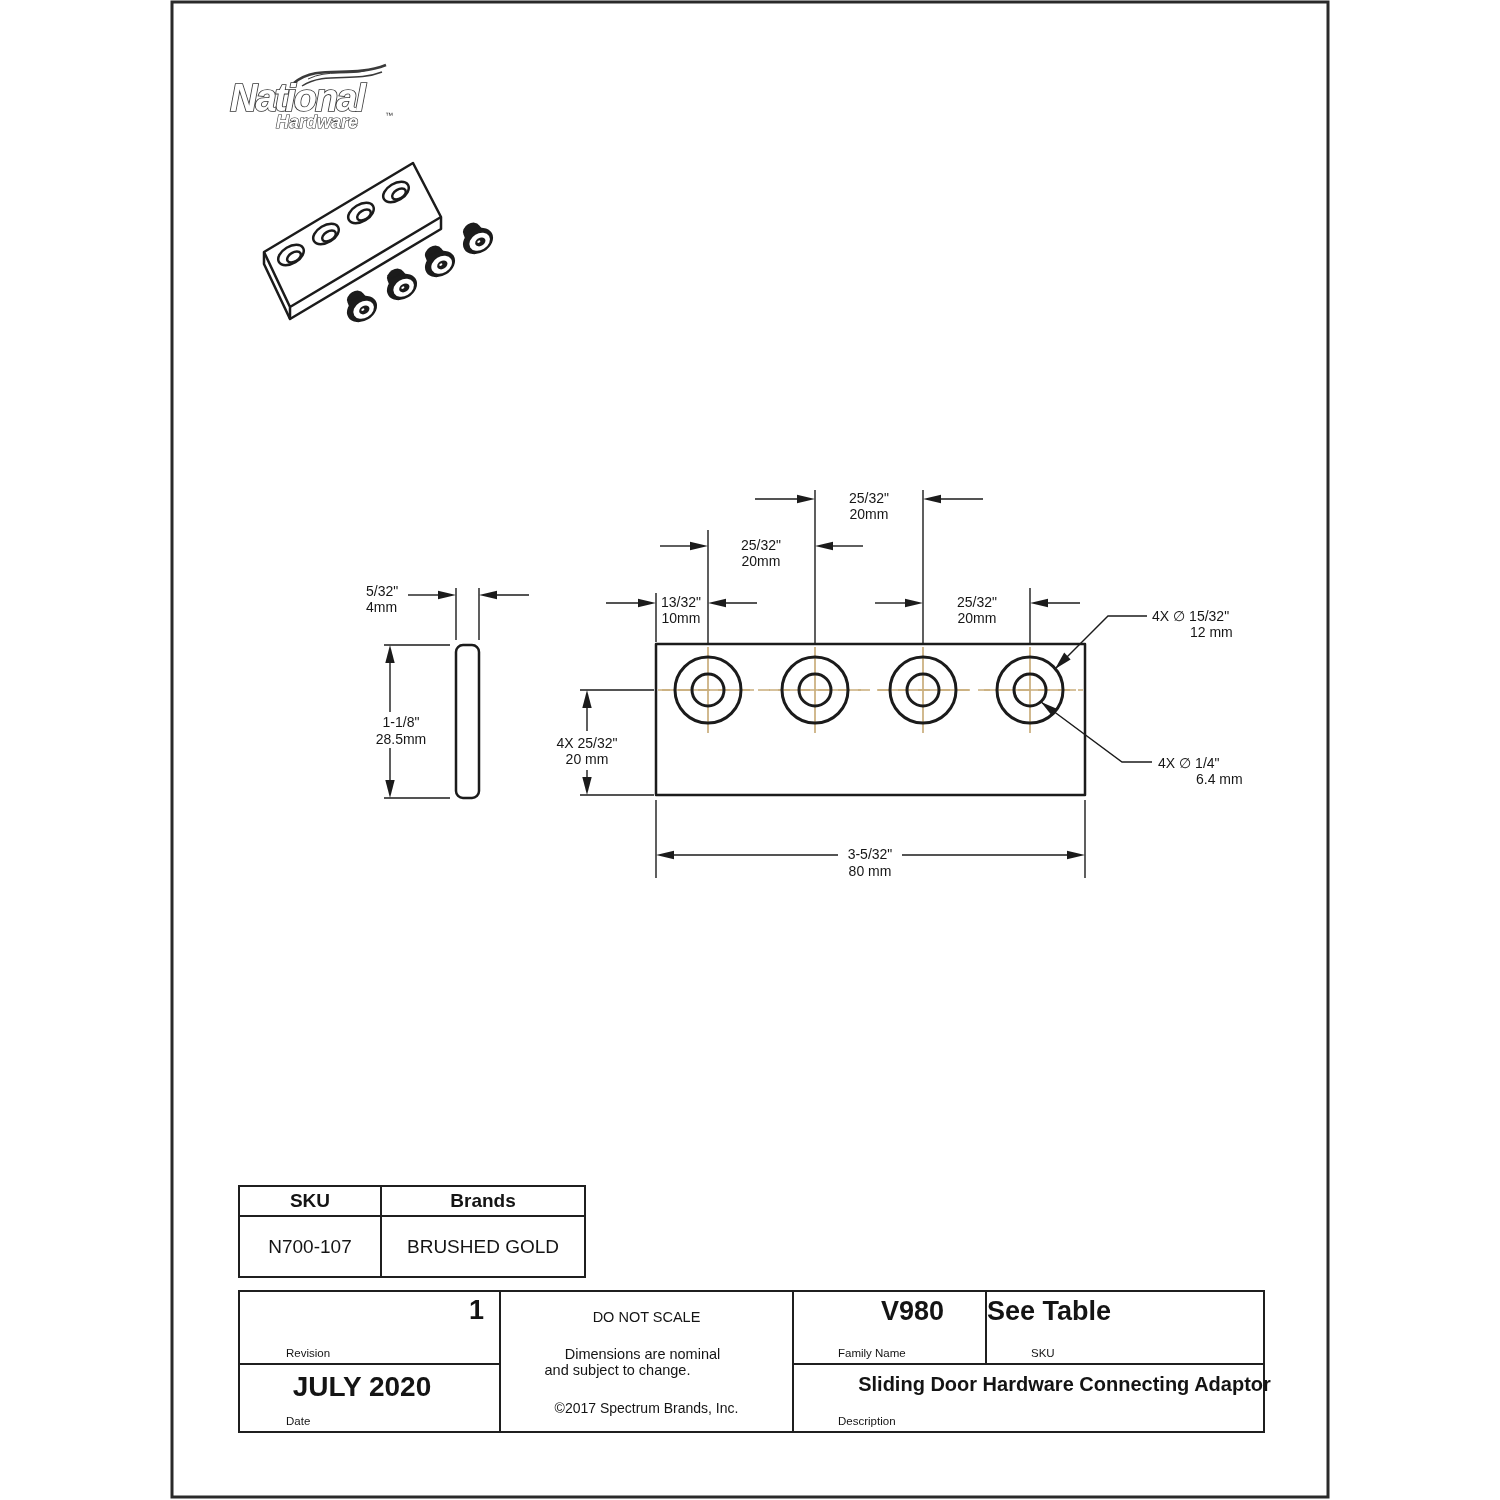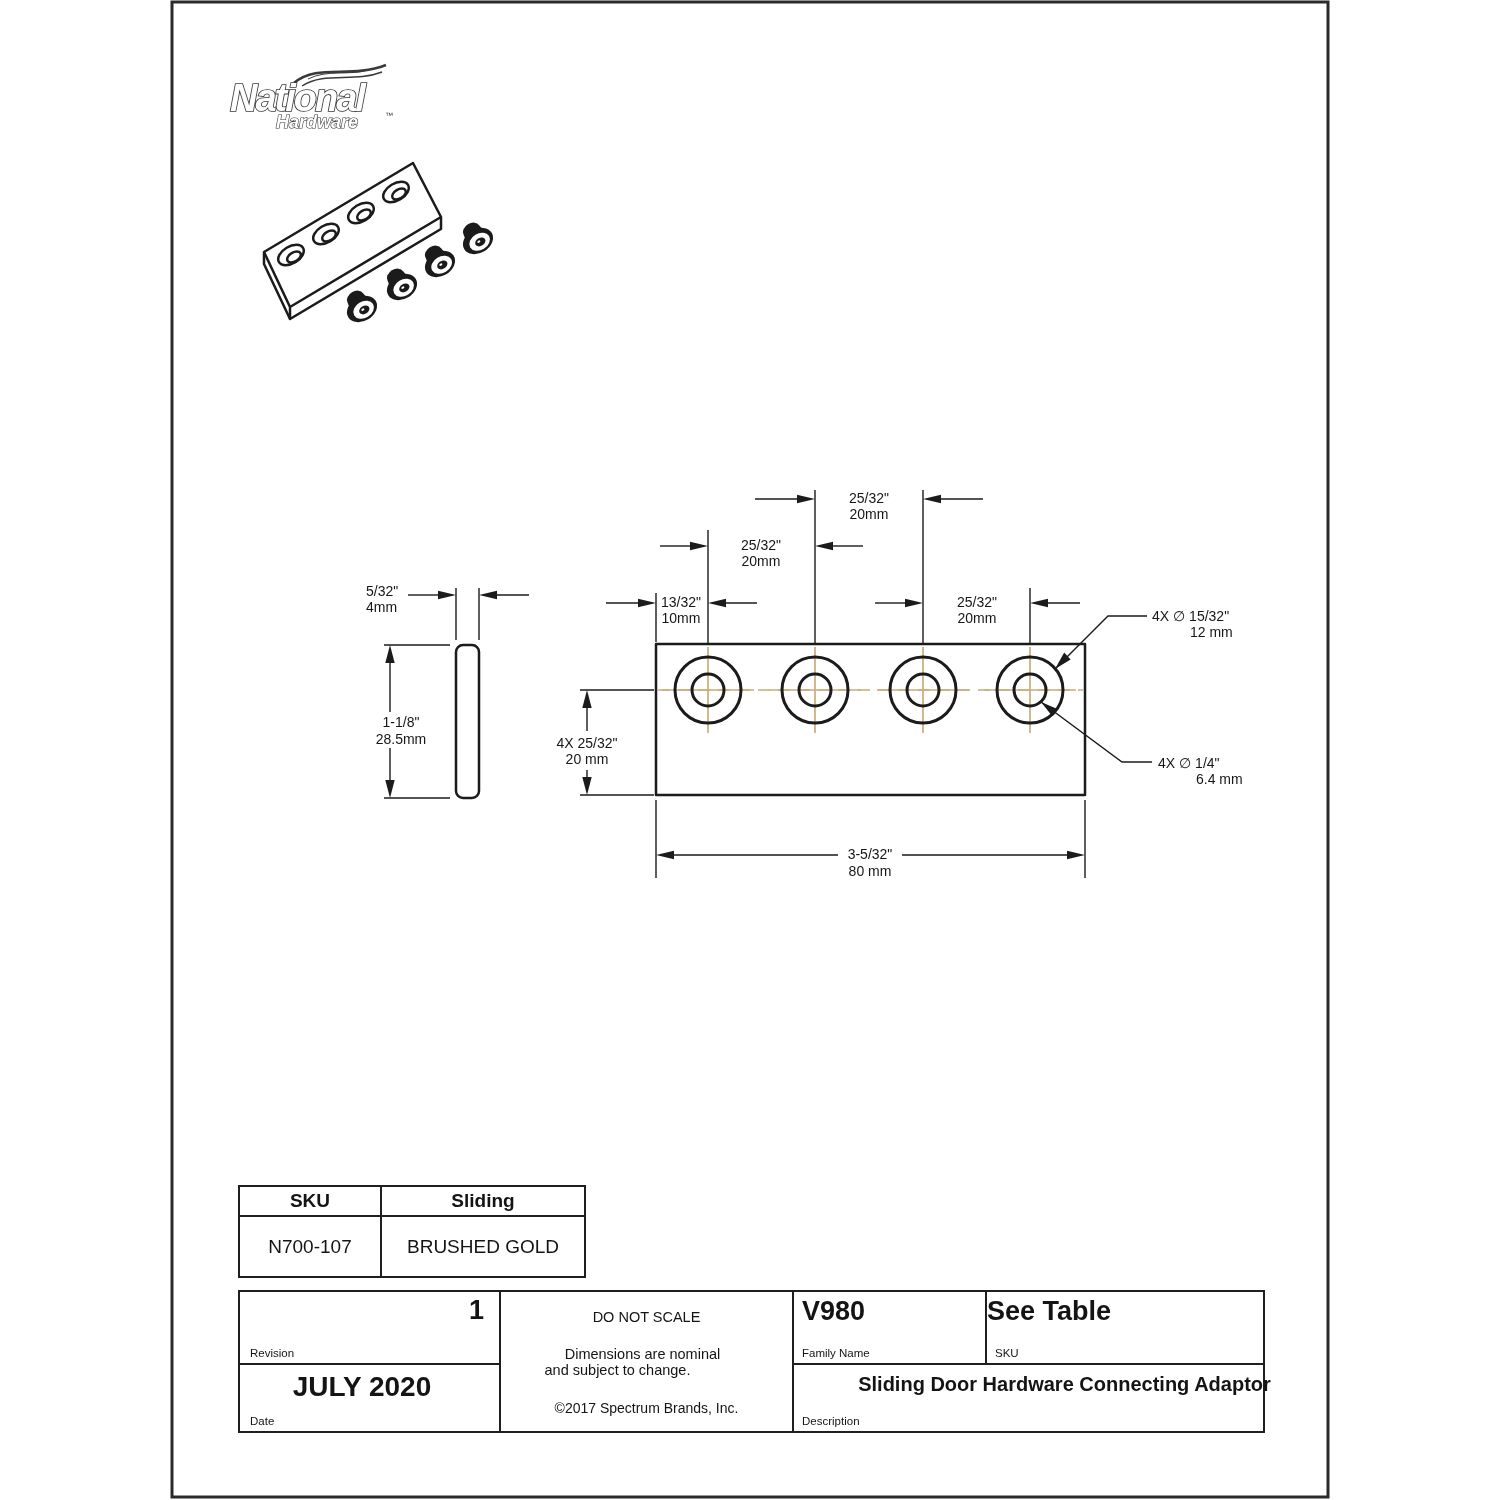--- a/index.html
+++ b/index.html
@@ -28,21 +28,21 @@
        font-size:19px;padding:0;}
   table.sku th{font-weight:bold;}
 
   
   .note{font-size:14px;line-height:16px;text-align:right;}
 
   
   #tblock{border:2.4px solid #1f1f1f;}
   .tb-line{position:absolute;background:#1f1f1f;}
   .tb-big{position:absolute;font-weight:bold;white-space:nowrap;}
-  .tb-label{position:absolute;font-size:11.5px;}
+  .tb-label{position:absolute;font-size:11.5px;margin-left:36px;}
   .tb-center{position:absolute;text-align:center;font-size:14.5px;white-space:nowrap;}
 </style>
 </head>
 <body>
 
 <div id="page">
 
   <svg class="abs" style="left:0;top:0" width="1500" height="1500" viewBox="0 0 1500 1500">
 
     <rect x="172" y="2" width="1156" height="1495" fill="none" stroke="#2a2a2a" stroke-width="3"></rect>
@@ -246,21 +246,21 @@
   </svg>
 
   <table class="sku abs" style="left:238px;top:1185px;width:346px;height:93px">
     <colgroup>
         <col style="width:142px">
         <col style="width:204px">
       </colgroup>
     <thead>
       <tr style="height:30px">
         <th>SKU</th>
-        <th>Sliding</th>
+        <th>Brands</th>
       </tr>
     </thead>
     <tbody>
       <tr style="height:32px">
         <td>N700-107</td>
         <td>BRUSHED GOLD</td>
       </tr>
     </tbody>
   </table>
 
@@ -277,21 +277,21 @@
     <div class="tb-label" style="left:10px;top:55px">Revision</div>
 
     <div class="tb-big" style="left:0;top:79px;width:244px;text-align:center;font-size:28px">JULY 2020</div>
     <div class="tb-label" style="left:10px;top:123px">Date</div>
 
     <div class="tb-center" style="left:261px;top:17px;width:291px">DO NOT SCALE</div>
     <div class="tb-center" style="left:261px;top:54px;width:283px">Dimensions are nominal</div>
     <div class="tb-center" style="left:261px;top:70px;width:233px">and subject to change.</div>
     <div class="tb-center" style="left:261px;top:108px;width:291px;font-size:14px">©2017 Spectrum Brands, Inc.</div>
 
-    <div class="tb-big" style="left:562px;top:4px;width:178px;font-size:27px">V980</div>
+    <div class="tb-big" style="left:526px;top:4px;width:178px;text-align:right;font-size:27px">V980</div>
     <div class="tb-label" style="left:562px;top:55px">Family Name</div>
 
     <div class="tb-big" style="left:747px;top:4px;width:258px;text-align:left;font-size:27px">See Table</div>
     <div class="tb-label" style="left:755px;top:55px">SKU</div>
 
     <div class="tb-big" style="left:552px;top:81px;width:545px;text-align:center;font-size:20px">Sliding Door Hardware Connecting Adaptor</div>
     <div class="tb-label" style="left:562px;top:123px">Description</div>
   </div>
 
 </div>

